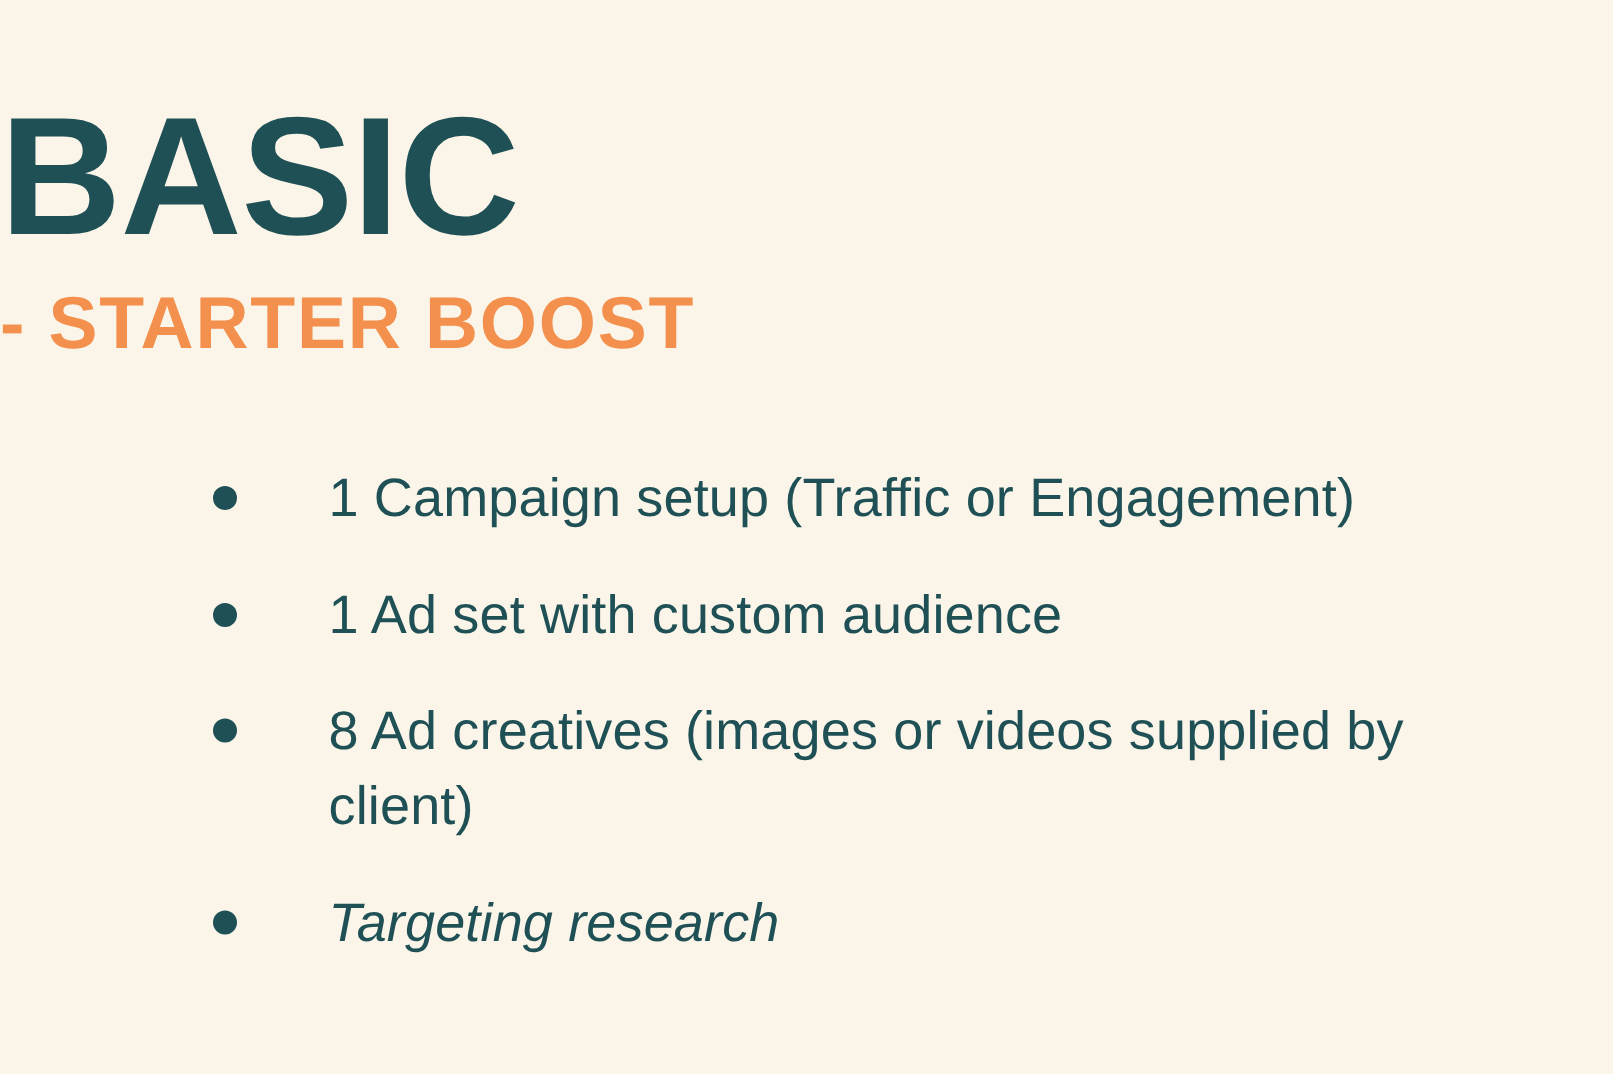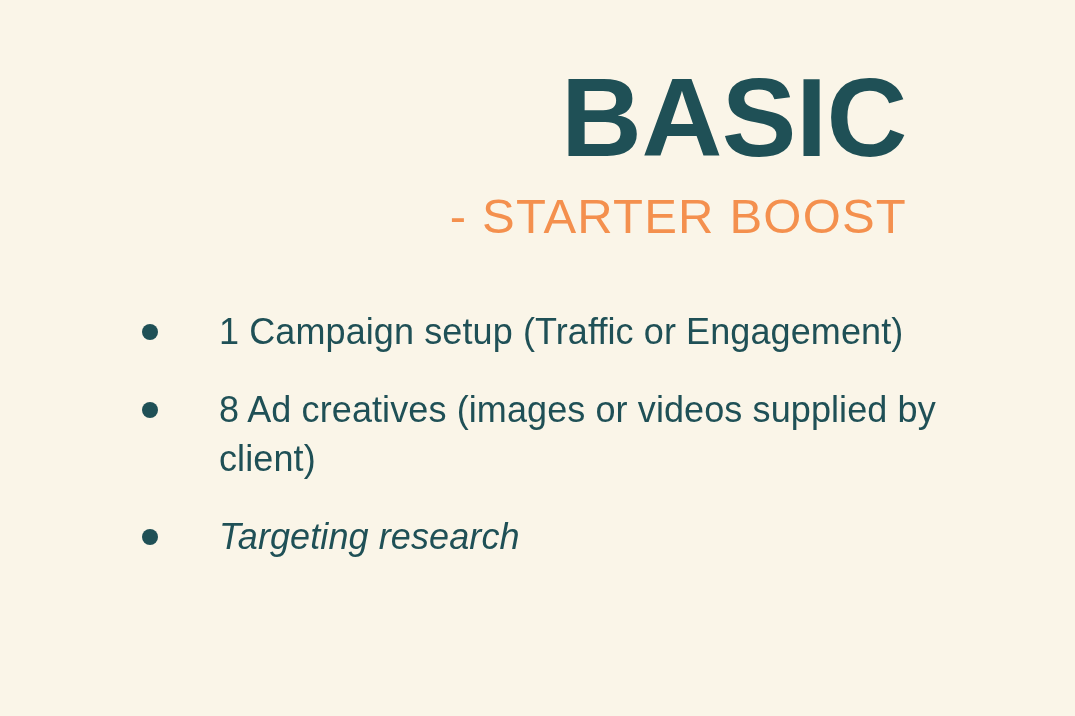--- a/index.html
+++ b/index.html
@@ -20,36 +20,36 @@
     background: #FAF5E8;
     box-sizing: border-box;
   }
 
   
   .heading-block {
     position: absolute;
     top: 62px;
     left: 0;
     width: 907px;
-    text-align: right;
+    text-align: left;
   }
   .plan-title {
     margin: 0;
     font-size: 112px;
     line-height: 1.0;
     font-weight: 700;
     letter-spacing: -0.5px;
     color: #1F5056;
     white-space: nowrap;
   }
   .plan-subtitle {
     margin: 18px 0 0 0;
     font-size: 49px;
     line-height: 1.0;
-    font-weight: 400;
+    font-weight: 700;
     letter-spacing: 1.2px;
     color: #F4904E;
     white-space: nowrap;
   }
 
   
   .feature-list {
     position: absolute;
     top: 307px;
     left: 139px;
@@ -96,20 +96,24 @@
     <h2 class="plan-subtitle">- STARTER BOOST</h2>
   </div>
 
   <ul class="feature-list">
     <li class="feature-item">
       <span class="feature-bullet"></span>
       <span class="feature-text">1 Campaign setup (Traffic or Engagement)</span>
     </li>
     <li class="feature-item">
       <span class="feature-bullet"></span>
+      <span class="feature-text">1 Ad set with custom audience</span>
+    </li>
+    <li class="feature-item">
+      <span class="feature-bullet"></span>
       <span class="feature-text">8 Ad creatives (images or videos supplied by client)</span>
     </li>
     <li class="feature-item">
       <span class="feature-bullet"></span>
       <span class="feature-text">Targeting research</span>
     </li>
   </ul>
 
 </div>
 

